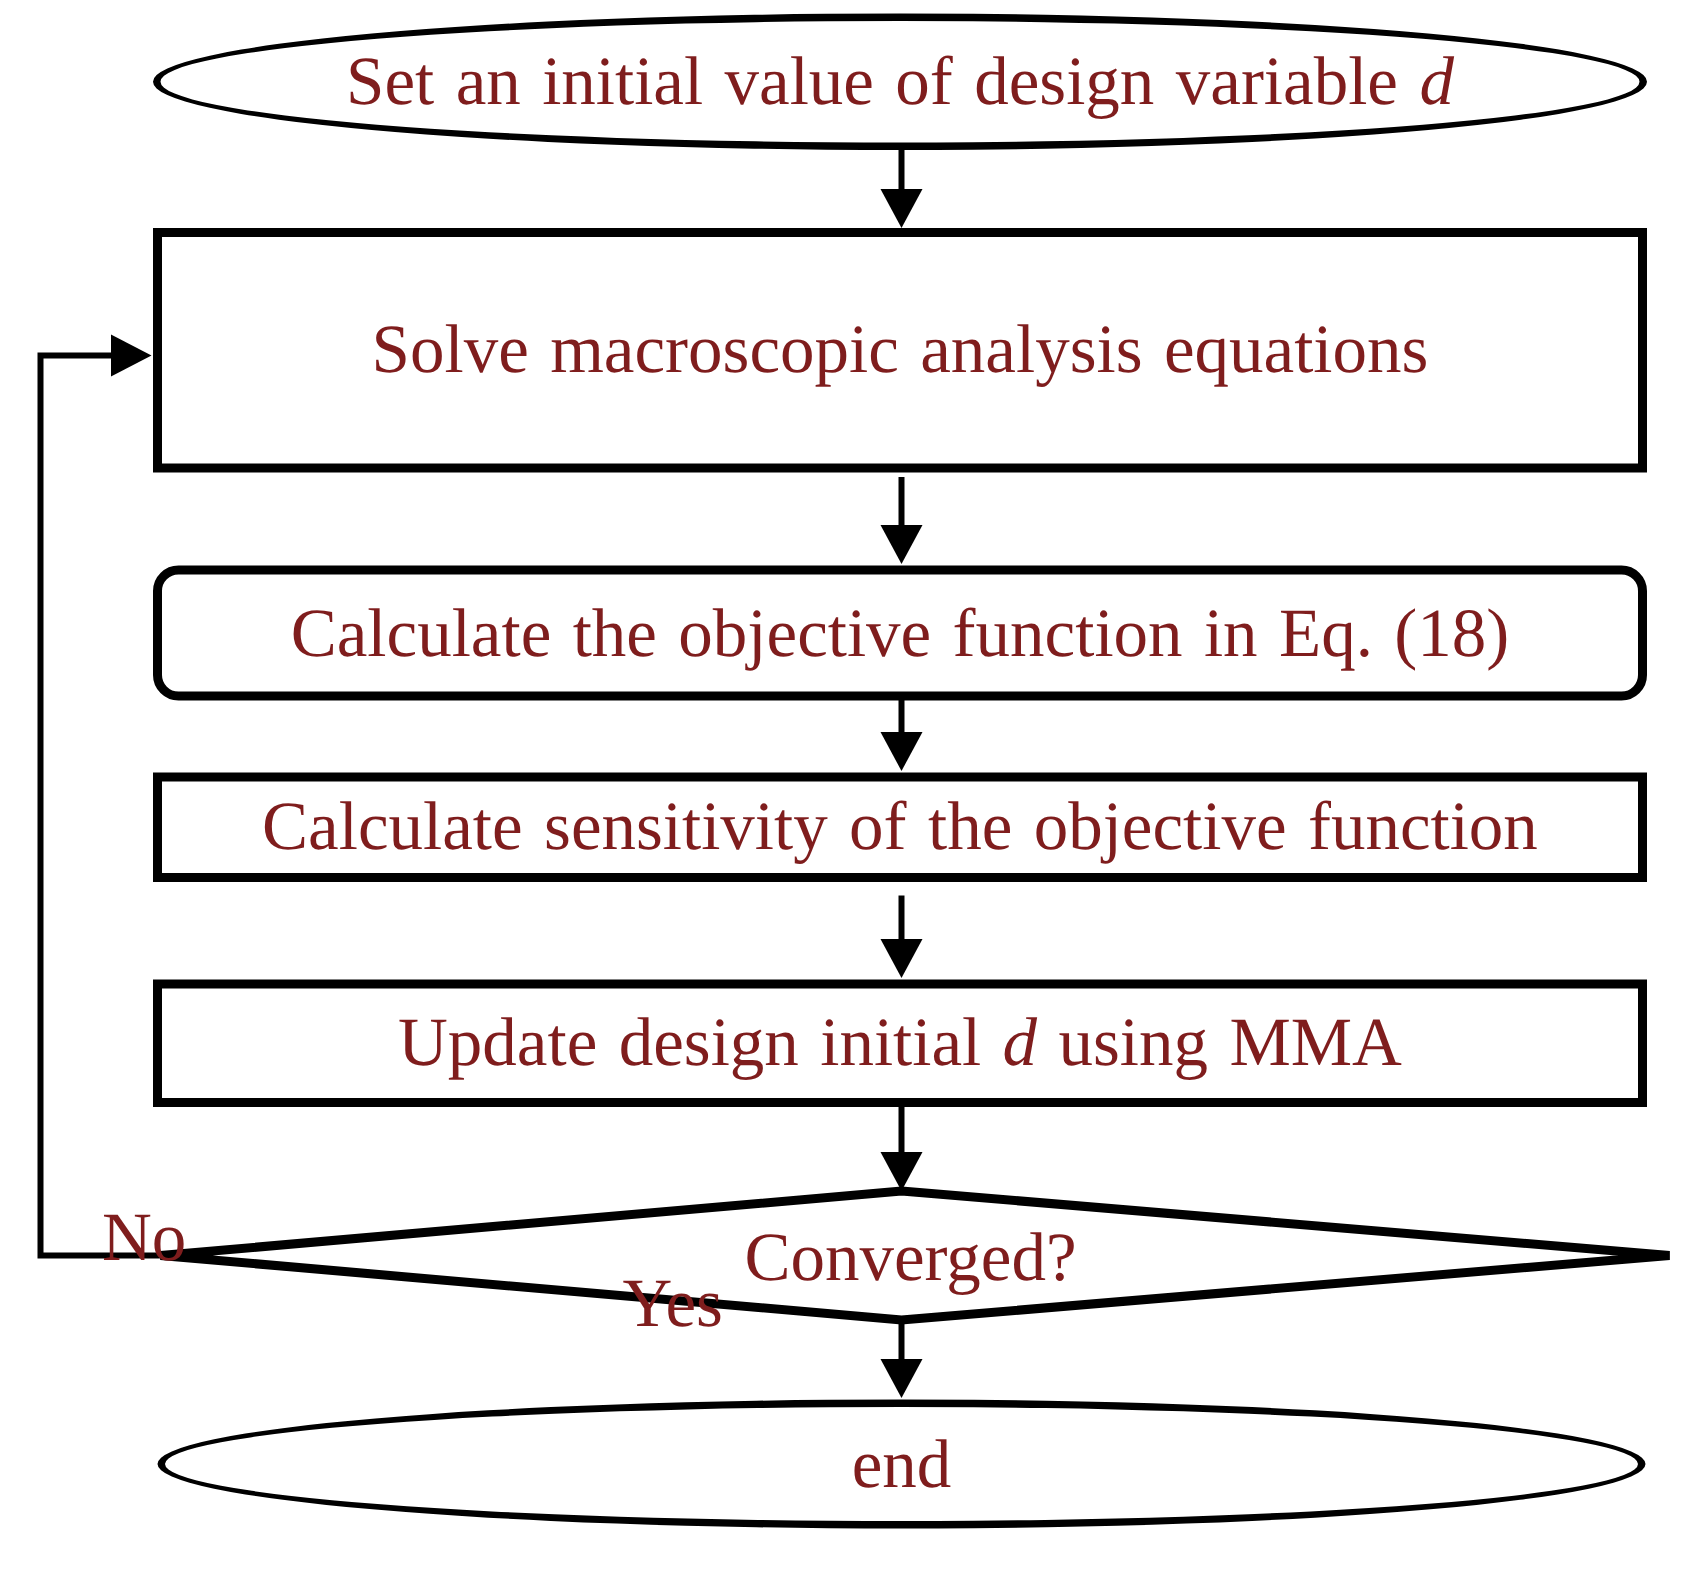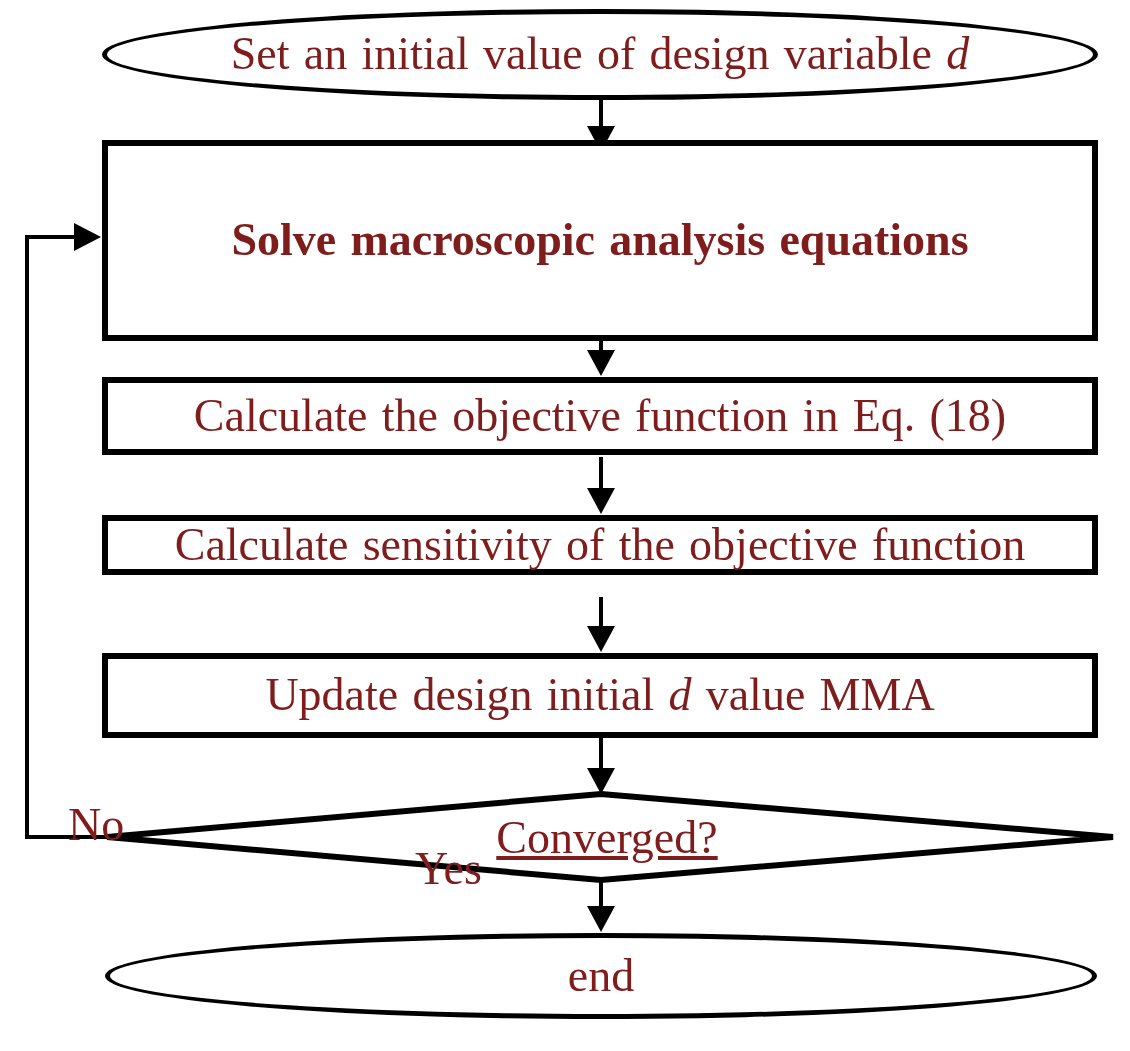--- a/index.html
+++ b/index.html
@@ -104,41 +104,41 @@
     </g>
   </svg>
 
   <div class="node ellipse" style="left:102px; top:9px; width:996px; height:91px;">
     <div class="line">
       <span>Set an initial value of design variable</span>
       <span class="var">d</span>
     </div>
   </div>
 
-  <div class="node rect" style="left:102px; top:140px; width:996px; height:201px;font-weight:bold;">
+  <div class="node rect" style="left:102px; top:152px; width:996px; height:163px;">
     <div class="line">Solve macroscopic analysis equations</div>
   </div>
 
-  <div class="node rect" style="left:102px; top:377px; width:996px; height:78px;">
+  <div class="node rect" style="left:102px; top:377px; width:996px; height:90px;border-radius:17px;">
     <div class="line">Calculate the objective function in Eq. (18)</div>
   </div>
 
-  <div class="node rect" style="left:102px; top:515px; width:996px; height:60px;">
+  <div class="node rect" style="left:102px; top:515px; width:996px; height:73px;">
     <div class="line">Calculate sensitivity of the objective function</div>
   </div>
 
   <div class="node rect" style="left:102px; top:653px; width:996px; height:85px;">
     <div class="line">
       <span>Update design initial</span>
       <span class="var">d</span>
-      <span>value MMA</span>
+      <span>using MMA</span>
     </div>
   </div>
 
-  <div class="node diamond-text" style="left:102px; top:796px; width:1010px; height:84px;text-decoration:underline;">
+  <div class="node diamond-text" style="left:102px; top:796px; width:1010px; height:84px;">
     <div class="line">Converged?</div>
   </div>
 
   <div class="node ellipse" style="left:105px; top:933px; width:992px; height:86px;">
     <div class="line">end</div>
   </div>
 
   <div class="edge-label" style="left:68px; top:786px;margin-top:16px;">No</div>
   <div class="edge-label" style="left:415px; top:846px;">Yes</div>
 

